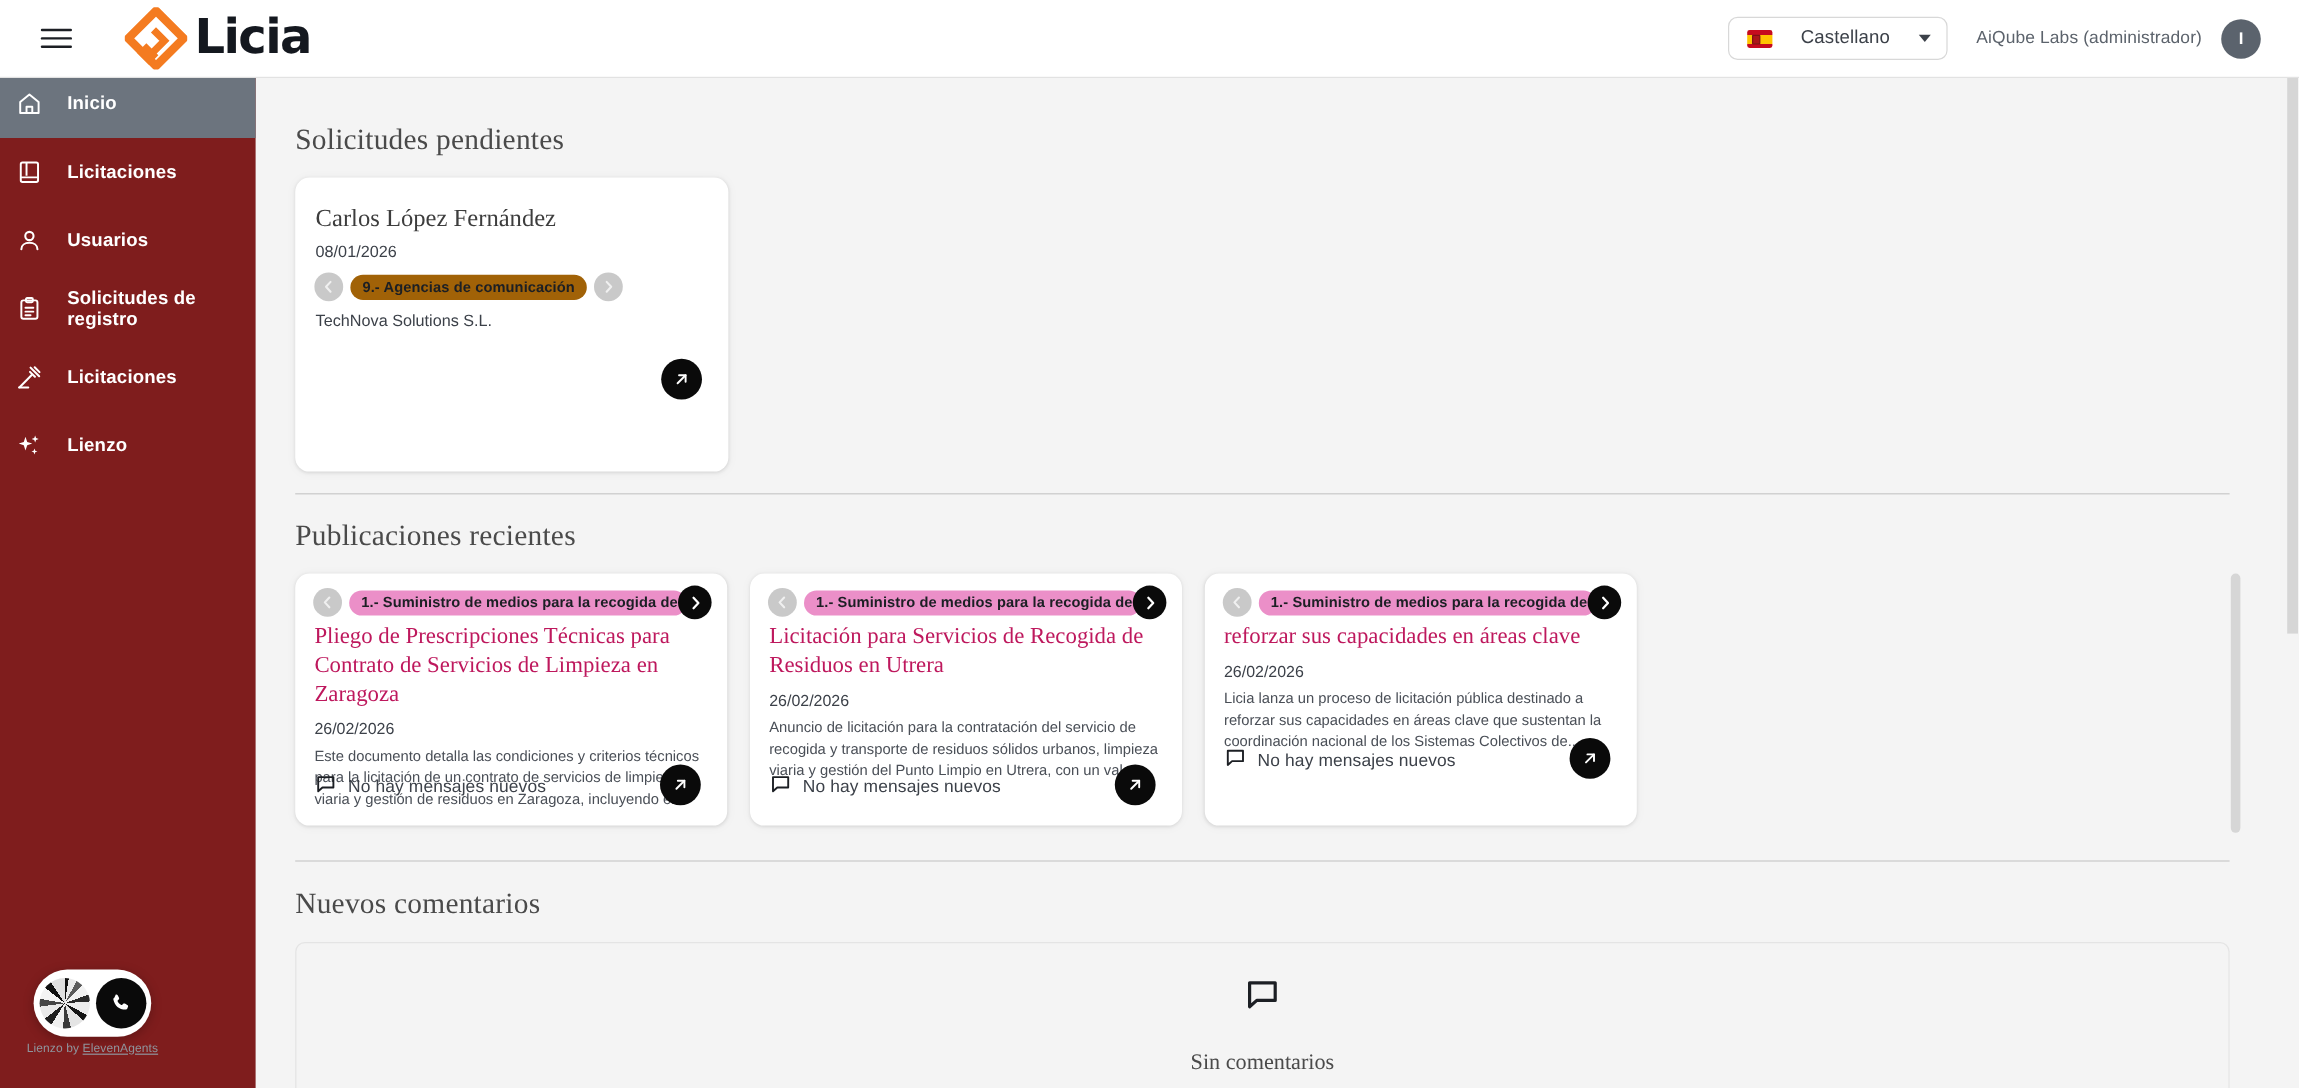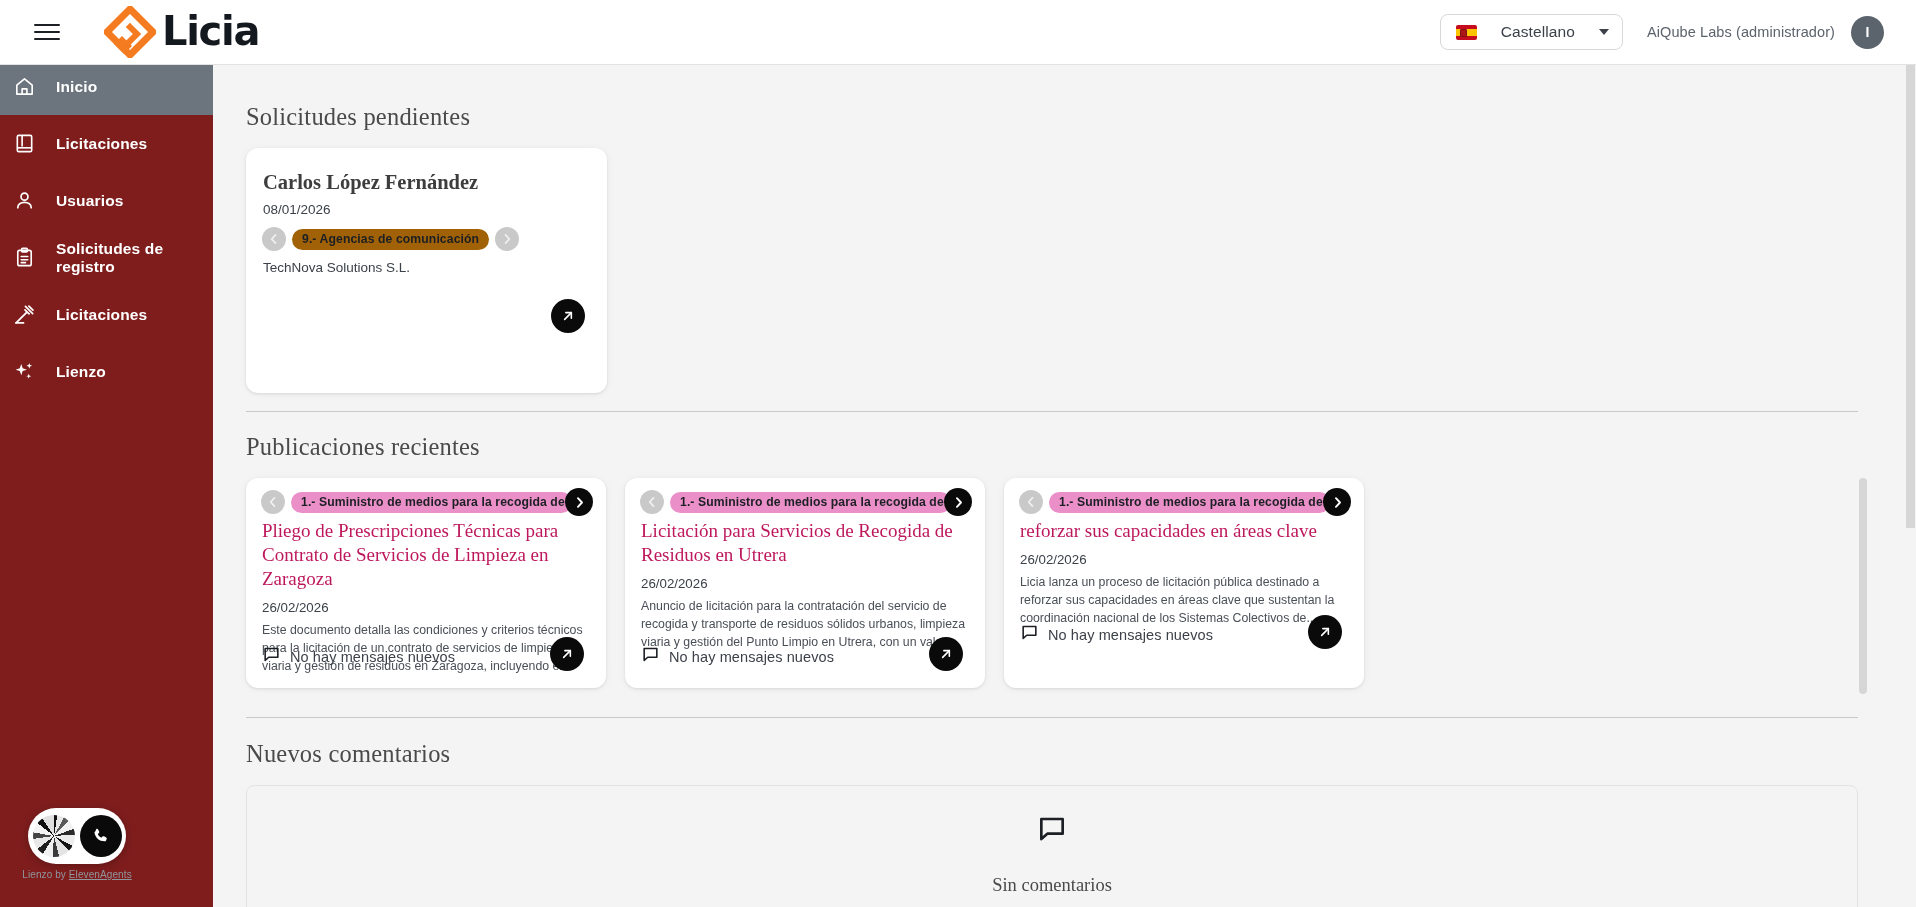--- a/index.html
+++ b/index.html
@@ -128,21 +128,21 @@
     background:#ffffff;border-radius:12px;
     box-shadow:0 1px 3px rgba(0,0,0,.10), 0 1px 10px rgba(0,0,0,.04);
     position:relative;
   }
 
   
   .pending-row{display:flex;}
   .card-pending{width:361px;height:245px;padding:23px 25px 0 16px;}
   .pending-name{
     font-family:"Liberation Serif", serif;
-    font-size:20.5px;color:#3d3d3d;font-weight:700;margin:0 0 8px 1px;
+    font-size:20.5px;color:#3d3d3d;font-weight:400;margin:0 0 8px 1px;
   }
   .pending-date{font-size:13.5px;color:#3c4149;margin:0 0 10px 1px;}
   .pending-org{font-size:13.5px;color:#3c4149;margin-top:9px;margin-left:1px;}
 
   .tag-row{display:flex;align-items:center;gap:6px;}
   .nav-arrow{
     width:24px;height:24px;border-radius:50%;flex:0 0 24px;
     display:flex;align-items:center;justify-content:center;cursor:pointer;
   }
   .nav-arrow.disabled{background:#c9c9c9;}

